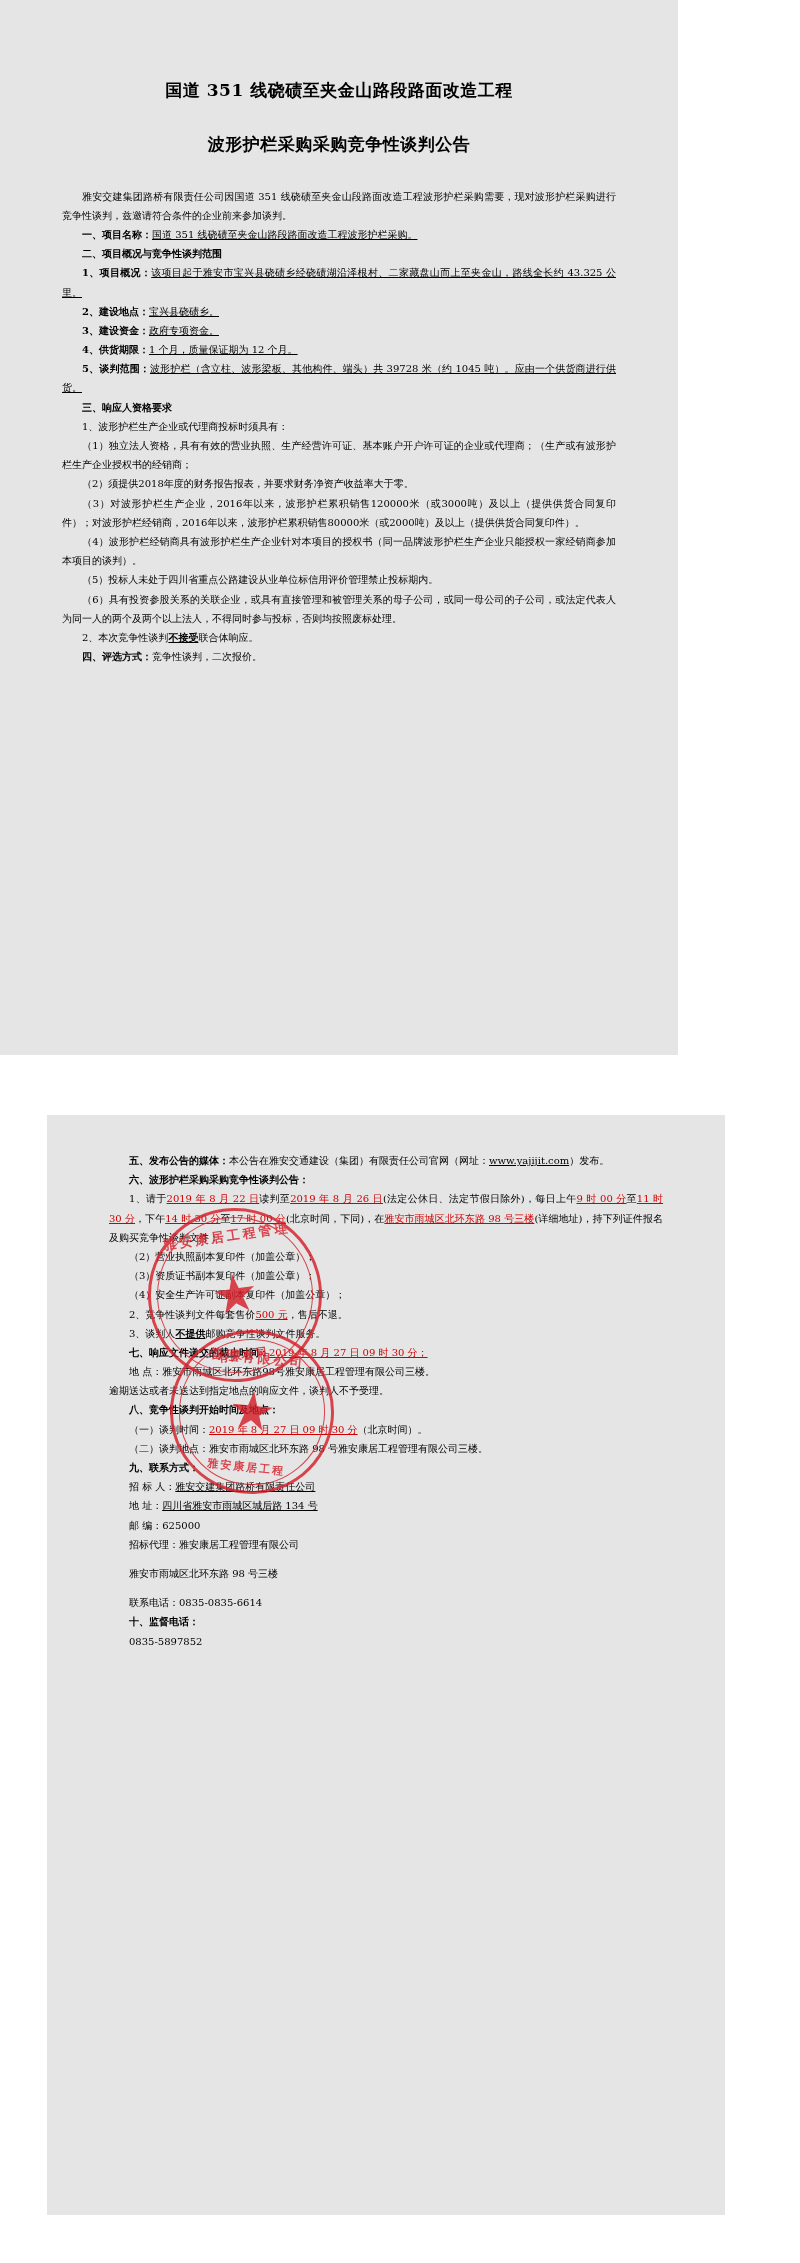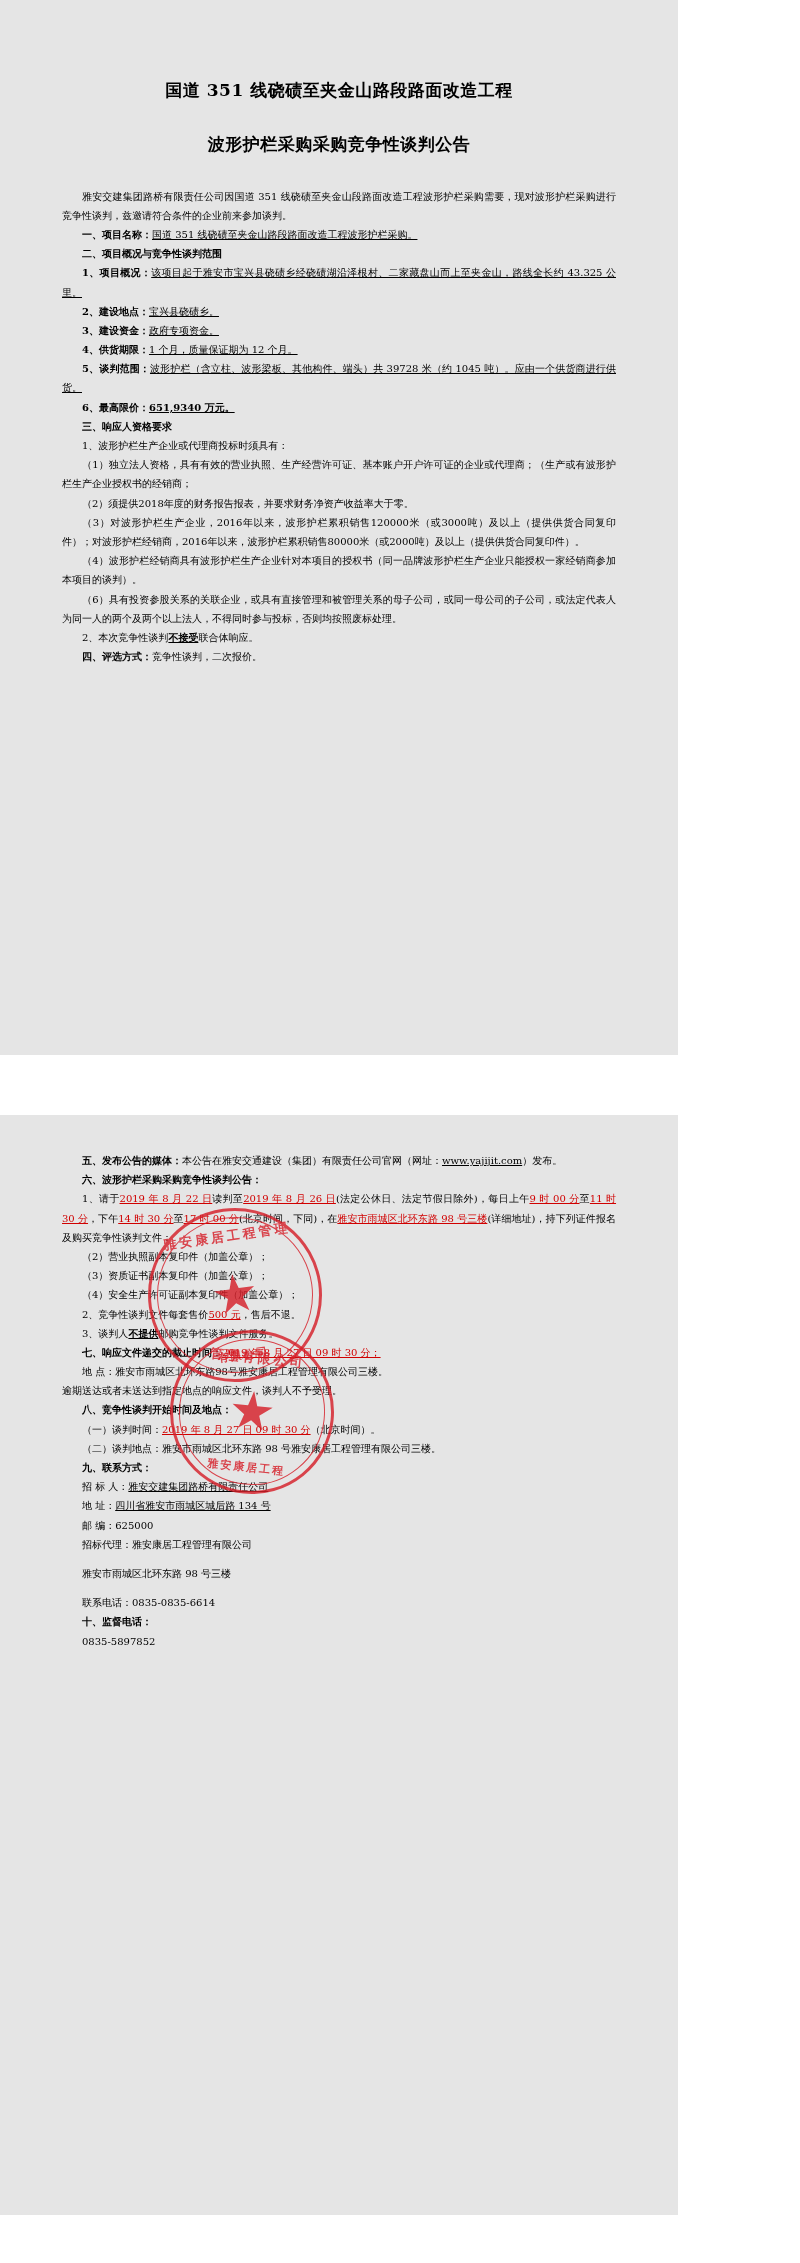--- a/index.html
+++ b/index.html
@@ -18,21 +18,21 @@
   }
   .sheet {
     width: 678px;
     box-sizing: border-box;
     padding: 0 62px;
     background: #e5e5e5;
     position: relative;
   }
   .sheet-1 { padding-top: 74px; padding-bottom: 40px; min-height: 1055px; }
   .sheet-gap { height: 60px; background: #ffffff; }
-  .sheet-2 { padding-top: 36px; padding-bottom: 60px; min-height: 1100px; }
+  .sheet-2 { padding-top: 36px; padding-bottom: 60px; min-height: 1100px; margin-left: 47px; }
 
   .doc-title {
     text-align: center;
     font-family: "DejaVu Serif", "Liberation Serif", serif;
     font-weight: bold;
     font-size: 17px;
     letter-spacing: 0.5px;
     line-height: 1.9;
     color: #000;
   }
@@ -119,29 +119,29 @@
     <p class="body lvl2"><span class="b">1、项目概况：</span><span class="u">该项目起于雅安市宝兴县硗碛乡经硗碛湖沿泽根村、二家藏盘山而上至夹金山，路线全长约 43.325 公里。</span></p>
 
     <p class="body lvl2"><span class="b">2、建设地点：</span><span class="u">宝兴县硗碛乡。</span></p>
 
     <p class="body lvl2"><span class="b">3、建设资金：</span><span class="u">政府专项资金。</span></p>
 
     <p class="body lvl2"><span class="b">4、供货期限：</span><span class="u">1 个月，质量保证期为 12 个月。</span></p>
 
     <p class="body lvl2"><span class="b">5、谈判范围：</span><span class="u">波形护栏（含立柱、波形梁板、其他构件、端头）共 39728 米（约 1045 吨）。应由一个供货商进行供货。</span></p>
 
-    <p class="body lvl2 b"><span>6、最高限价：</span><span class="u">651,9340 万元。</span></p>
 
     <p class="body lvl1">三、响应人资格要求</p>
 
     <p class="body lvl2">1、波形护栏生产企业或代理商投标时须具有：</p>
     <p class="body lvl3">（1）独立法人资格，具有有效的营业执照、生产经营许可证、基本账户开户许可证的企业或代理商；（生产或有波形护栏生产企业授权书的经销商；</p>
     <p class="body lvl3">（2）须提供2018年度的财务报告报表，并要求财务净资产收益率大于零。</p>
     <p class="body lvl3">（3）对波形护栏生产企业，2016年以来，波形护栏累积销售120000米（或3000吨）及以上（提供供货合同复印件）；对波形护栏经销商，2016年以来，波形护栏累积销售80000米（或2000吨）及以上（提供供货合同复印件）。</p>
     <p class="body lvl3">（4）波形护栏经销商具有波形护栏生产企业针对本项目的授权书（同一品牌波形护栏生产企业只能授权一家经销商参加本项目的谈判）。</p>
+    <p class="body lvl3">（5）投标人未处于四川省重点公路建设从业单位标信用评价管理禁止投标期内。</p>
     <p class="body lvl3">（6）具有投资参股关系的关联企业，或具有直接管理和被管理关系的母子公司，或同一母公司的子公司，或法定代表人为同一人的两个及两个以上法人，不得同时参与投标，否则均按照废标处理。</p>
 
     <p class="body lvl2"><span>2、本次竞争性谈判</span><span class="b u">不接受</span><span>联合体响应。</span></p>
 
     <p class="body lvl1"><span>四、评选方式：</span><span style="font-weight:normal">竞争性谈判，二次报价。</span></p>
 
   </div>
 
   <div class="sheet-gap"></div>
 

